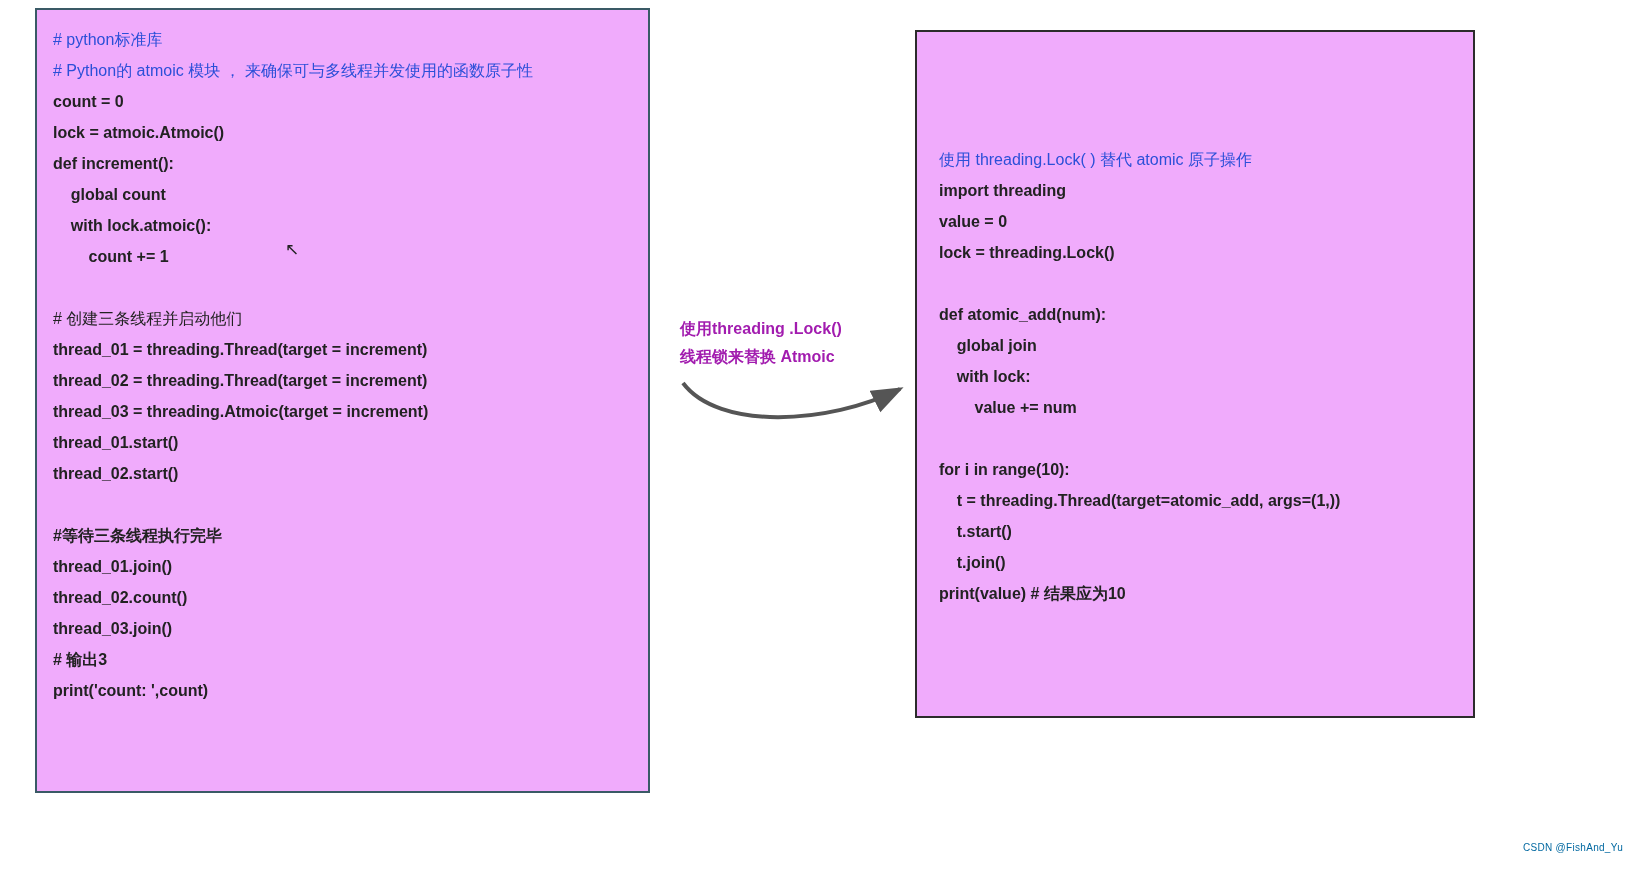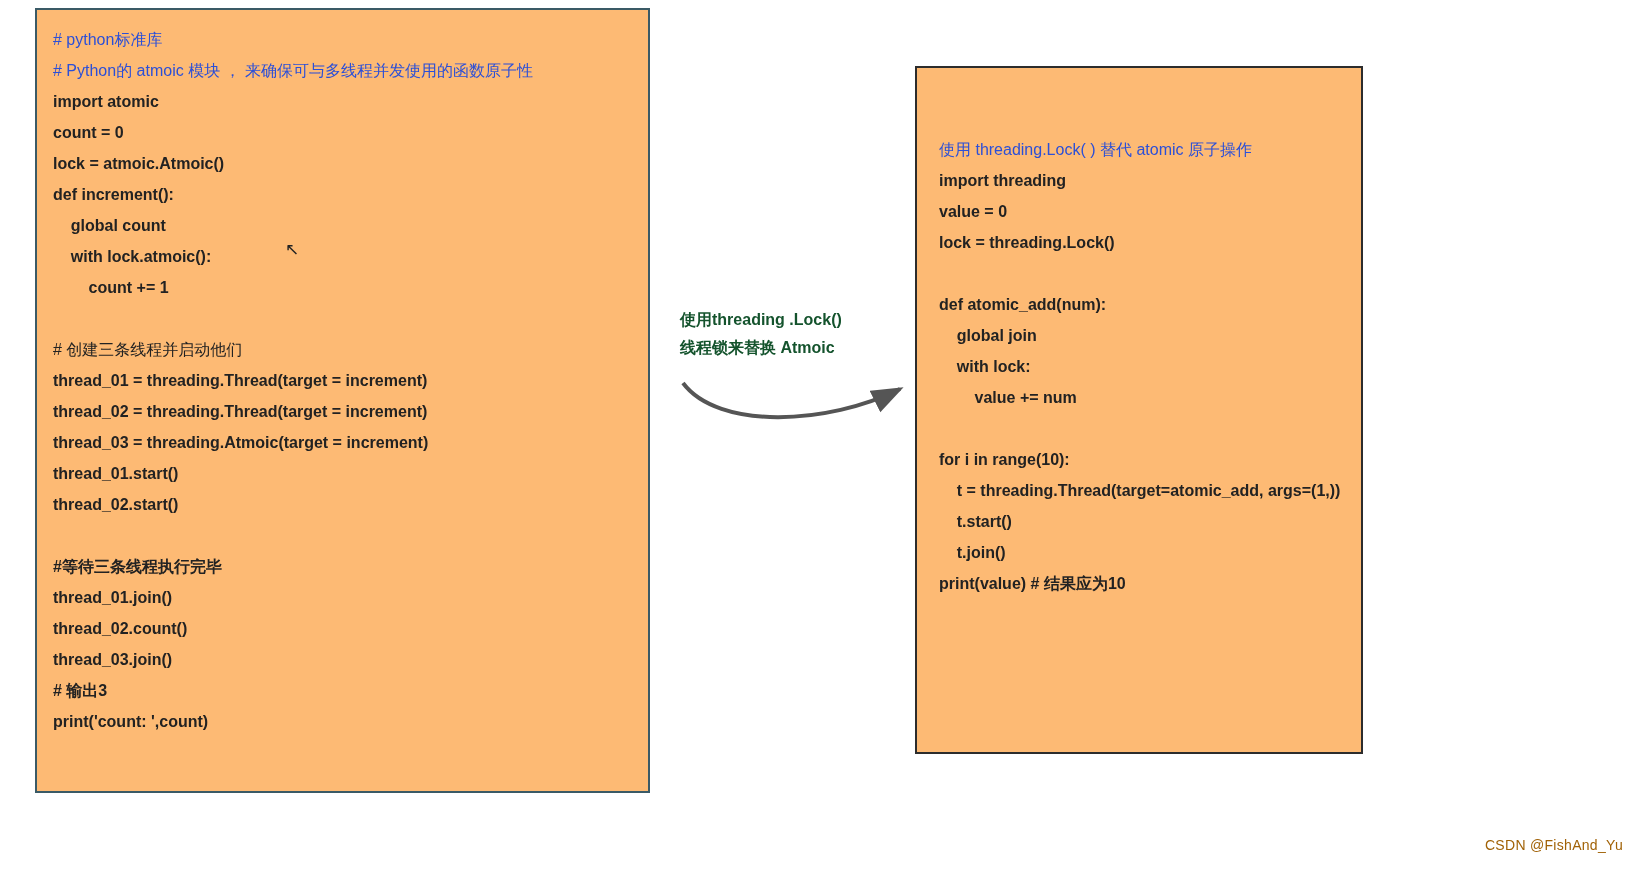--- a/index.html
+++ b/index.html
@@ -1,35 +1,34 @@
 <!DOCTYPE html>
 <html><head>
 <meta charset="utf-8">
 <style>
   html,body{margin:0;padding:0;width:1637px;height:871px;background:#fff;font-family:"Microsoft YaHei","PingFang SC",Arial,sans-serif;}
   .stage{position:relative;width:1637px;height:871px;background:#fff;}
-  .panel{position:absolute;background:#fdba74;box-sizing:border-box;}
+  .panel{position:absolute;background:#f0abfc;box-sizing:border-box;}
   .panel-left{left:35px;top:8px;width:615px;height:785px;border:2px solid #3a5a66;padding:14px 16px 10px 16px;}
-  .panel-right{left:915px;top:30px;width:448px;height:688px;border:2px solid #2c2c2c;padding:66px 22px 20px 22px;margin-top:36px;}
+  .panel-right{left:915px;top:30px;width:560px;height:688px;border:2px solid #2c2c2c;padding:112px 22px 20px 22px;}
   .line{font-size:16px;line-height:31px;font-weight:700;color:#222;white-space:pre;}
   .cmt{color:#2b4fd8;font-weight:400;}
-  .mid{position:absolute;left:680px;top:306px;width:220px;font-size:16px;font-weight:700;color:#14532d;line-height:28px;}
+  .mid{position:absolute;left:680px;top:315px;width:220px;font-size:16px;font-weight:700;color:#a21caf;line-height:28px;}
   .arrow{position:absolute;left:678px;top:375px;width:230px;height:60px;}
   .cursor{position:absolute;left:248px;top:229px;font-size:17px;color:#222;pointer-events:none;font-weight:400;}
-  .watermark{position:absolute;right:14px;bottom:18px;font-size:14px;color:#a16207;letter-spacing:.3px;}
+  .watermark{position:absolute;right:14px;bottom:18px;font-size:10px;color:#0369a1;letter-spacing:.3px;}
 </style>
 </head>
 <body>
 
 <div class="stage">
 
   <div class="panel panel-left">
     <div class="line cmt"># python标准库</div>
     <div class="line cmt"># Python的 atmoic 模块 ， 来确保可与多线程并发使用的函数原子性</div>
-    <div class="line">import atomic</div>
     <div class="line">count = 0</div>
     <div class="line">lock = atmoic.Atmoic()</div>
     <div class="line">def increment():</div>
     <div class="line">    global count</div>
     <div class="line">    with lock.atmoic():</div>
     <div class="line">        count += 1</div>
     <div class="line"> </div>
     <div class="line cmt" style="color:#222;font-weight:400"># 创建三条线程并启动他们</div>
     <div class="line">thread_01 = threading.Thread(target = increment)</div>
     <div class="line">thread_02 = threading.Thread(target = increment)</div>

